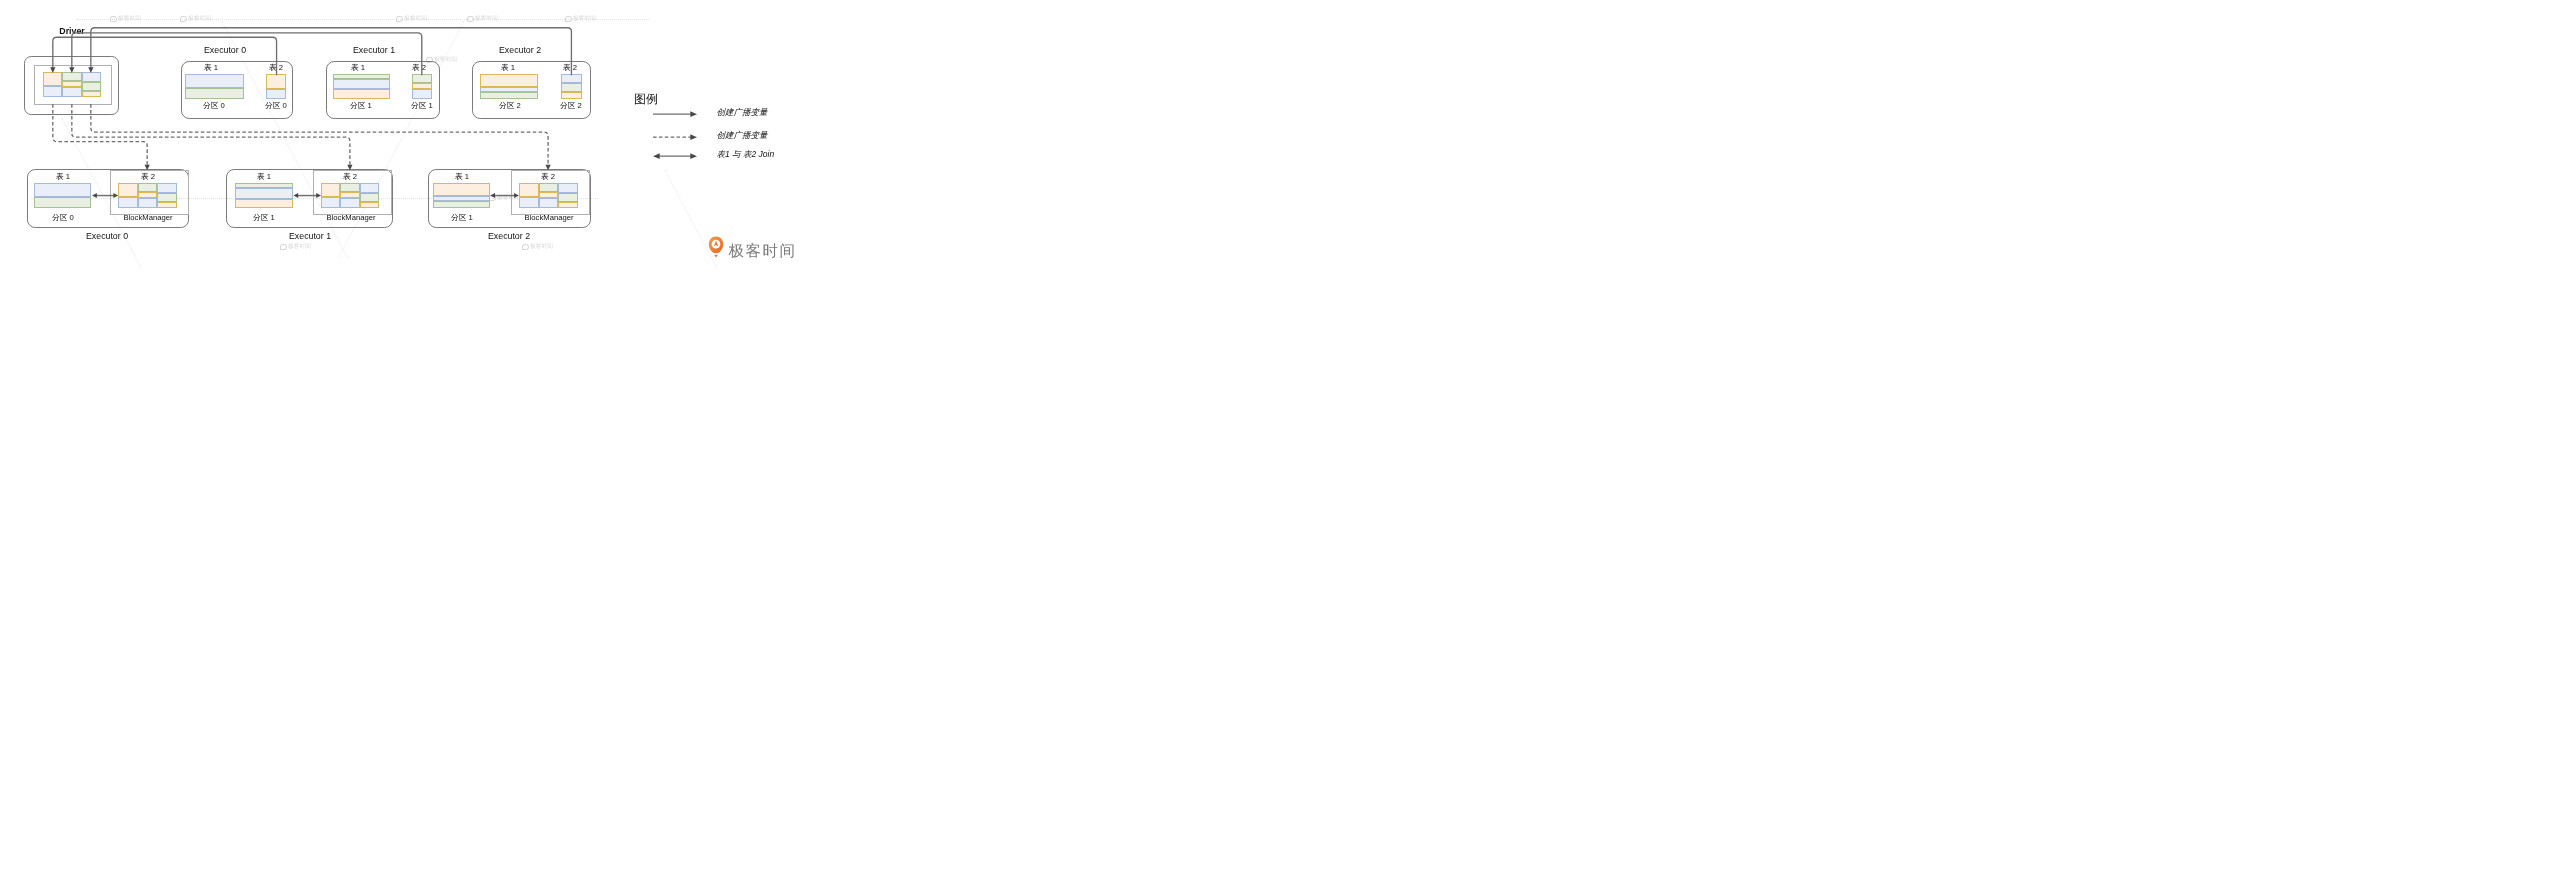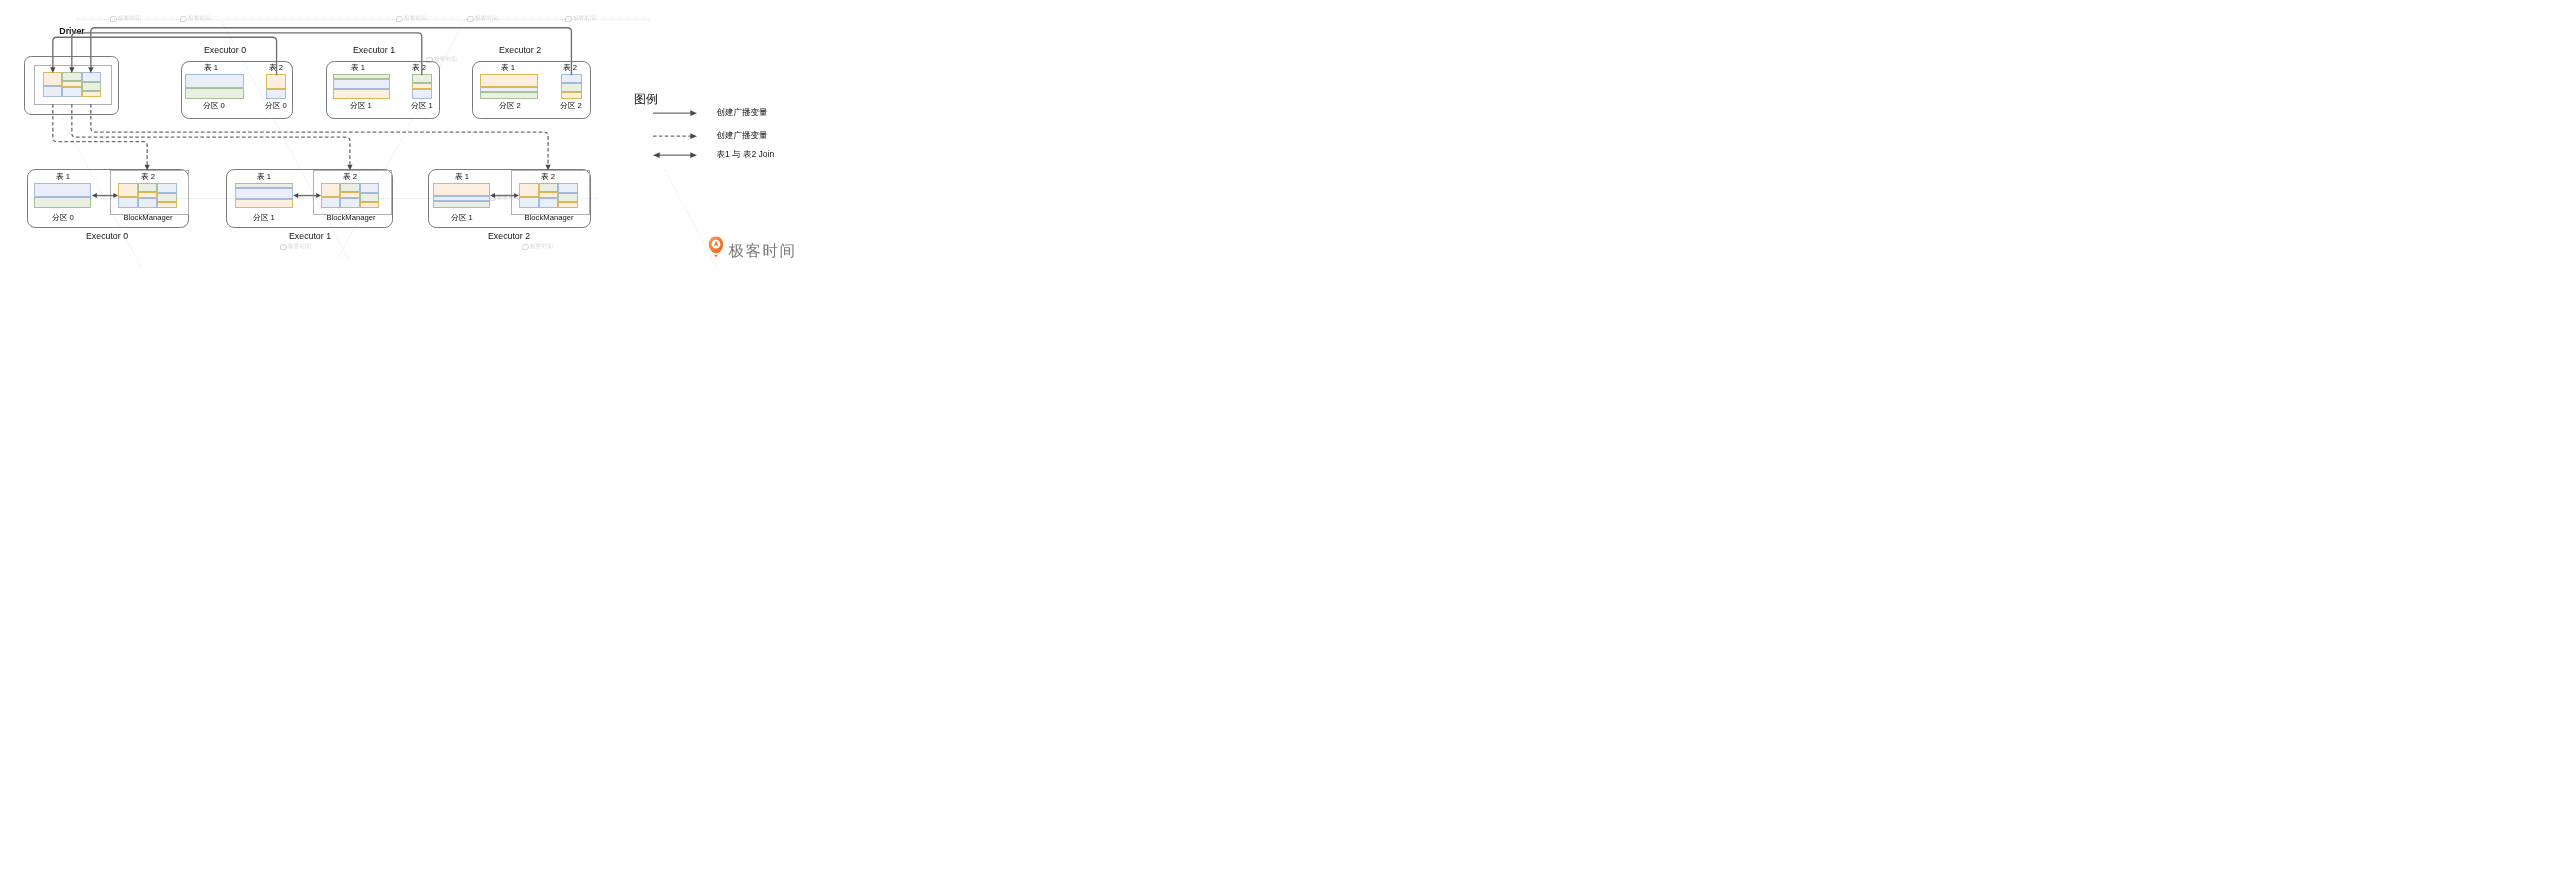--- a/index.html
+++ b/index.html
@@ -21,21 +21,21 @@
   .lbl{position:absolute;transform:translateX(-50%);font-size:7.7px;white-space:nowrap;z-index:4;}
   
   .stack{position:absolute;display:flex;flex-direction:column;z-index:3;}
   .mosaic{position:absolute;display:flex;flex-direction:row;z-index:3;}
   .mcol{flex:1 1 0;display:flex;flex-direction:column;}
   .blk{border:1px solid;flex-basis:0;min-height:0;box-sizing:border-box;}
   
   .overlay{position:absolute;left:0;top:0;z-index:10;pointer-events:none;}
   
   .legend-title{position:absolute;font-size:12px;z-index:4;}
-  .legend-row{position:absolute;display:flex;align-items:center;z-index:4;}
+  .legend-row{position:absolute;display:flex;align-items:flex-end;z-index:4;font-style:italic;}
   .legend-row .lg-label{margin-left:18.5px;font-size:8.5px;white-space:nowrap;}
   
   .logo{position:absolute;display:flex;align-items:flex-start;z-index:4;}
   .logo-text{font-size:15.5px;color:#7a7a7a;letter-spacing:1.5px;margin-left:4.6px;margin-top:4.6px;white-space:nowrap;}
 </style>
 </head>
 <body>
 
 <div class="canvas">
 

